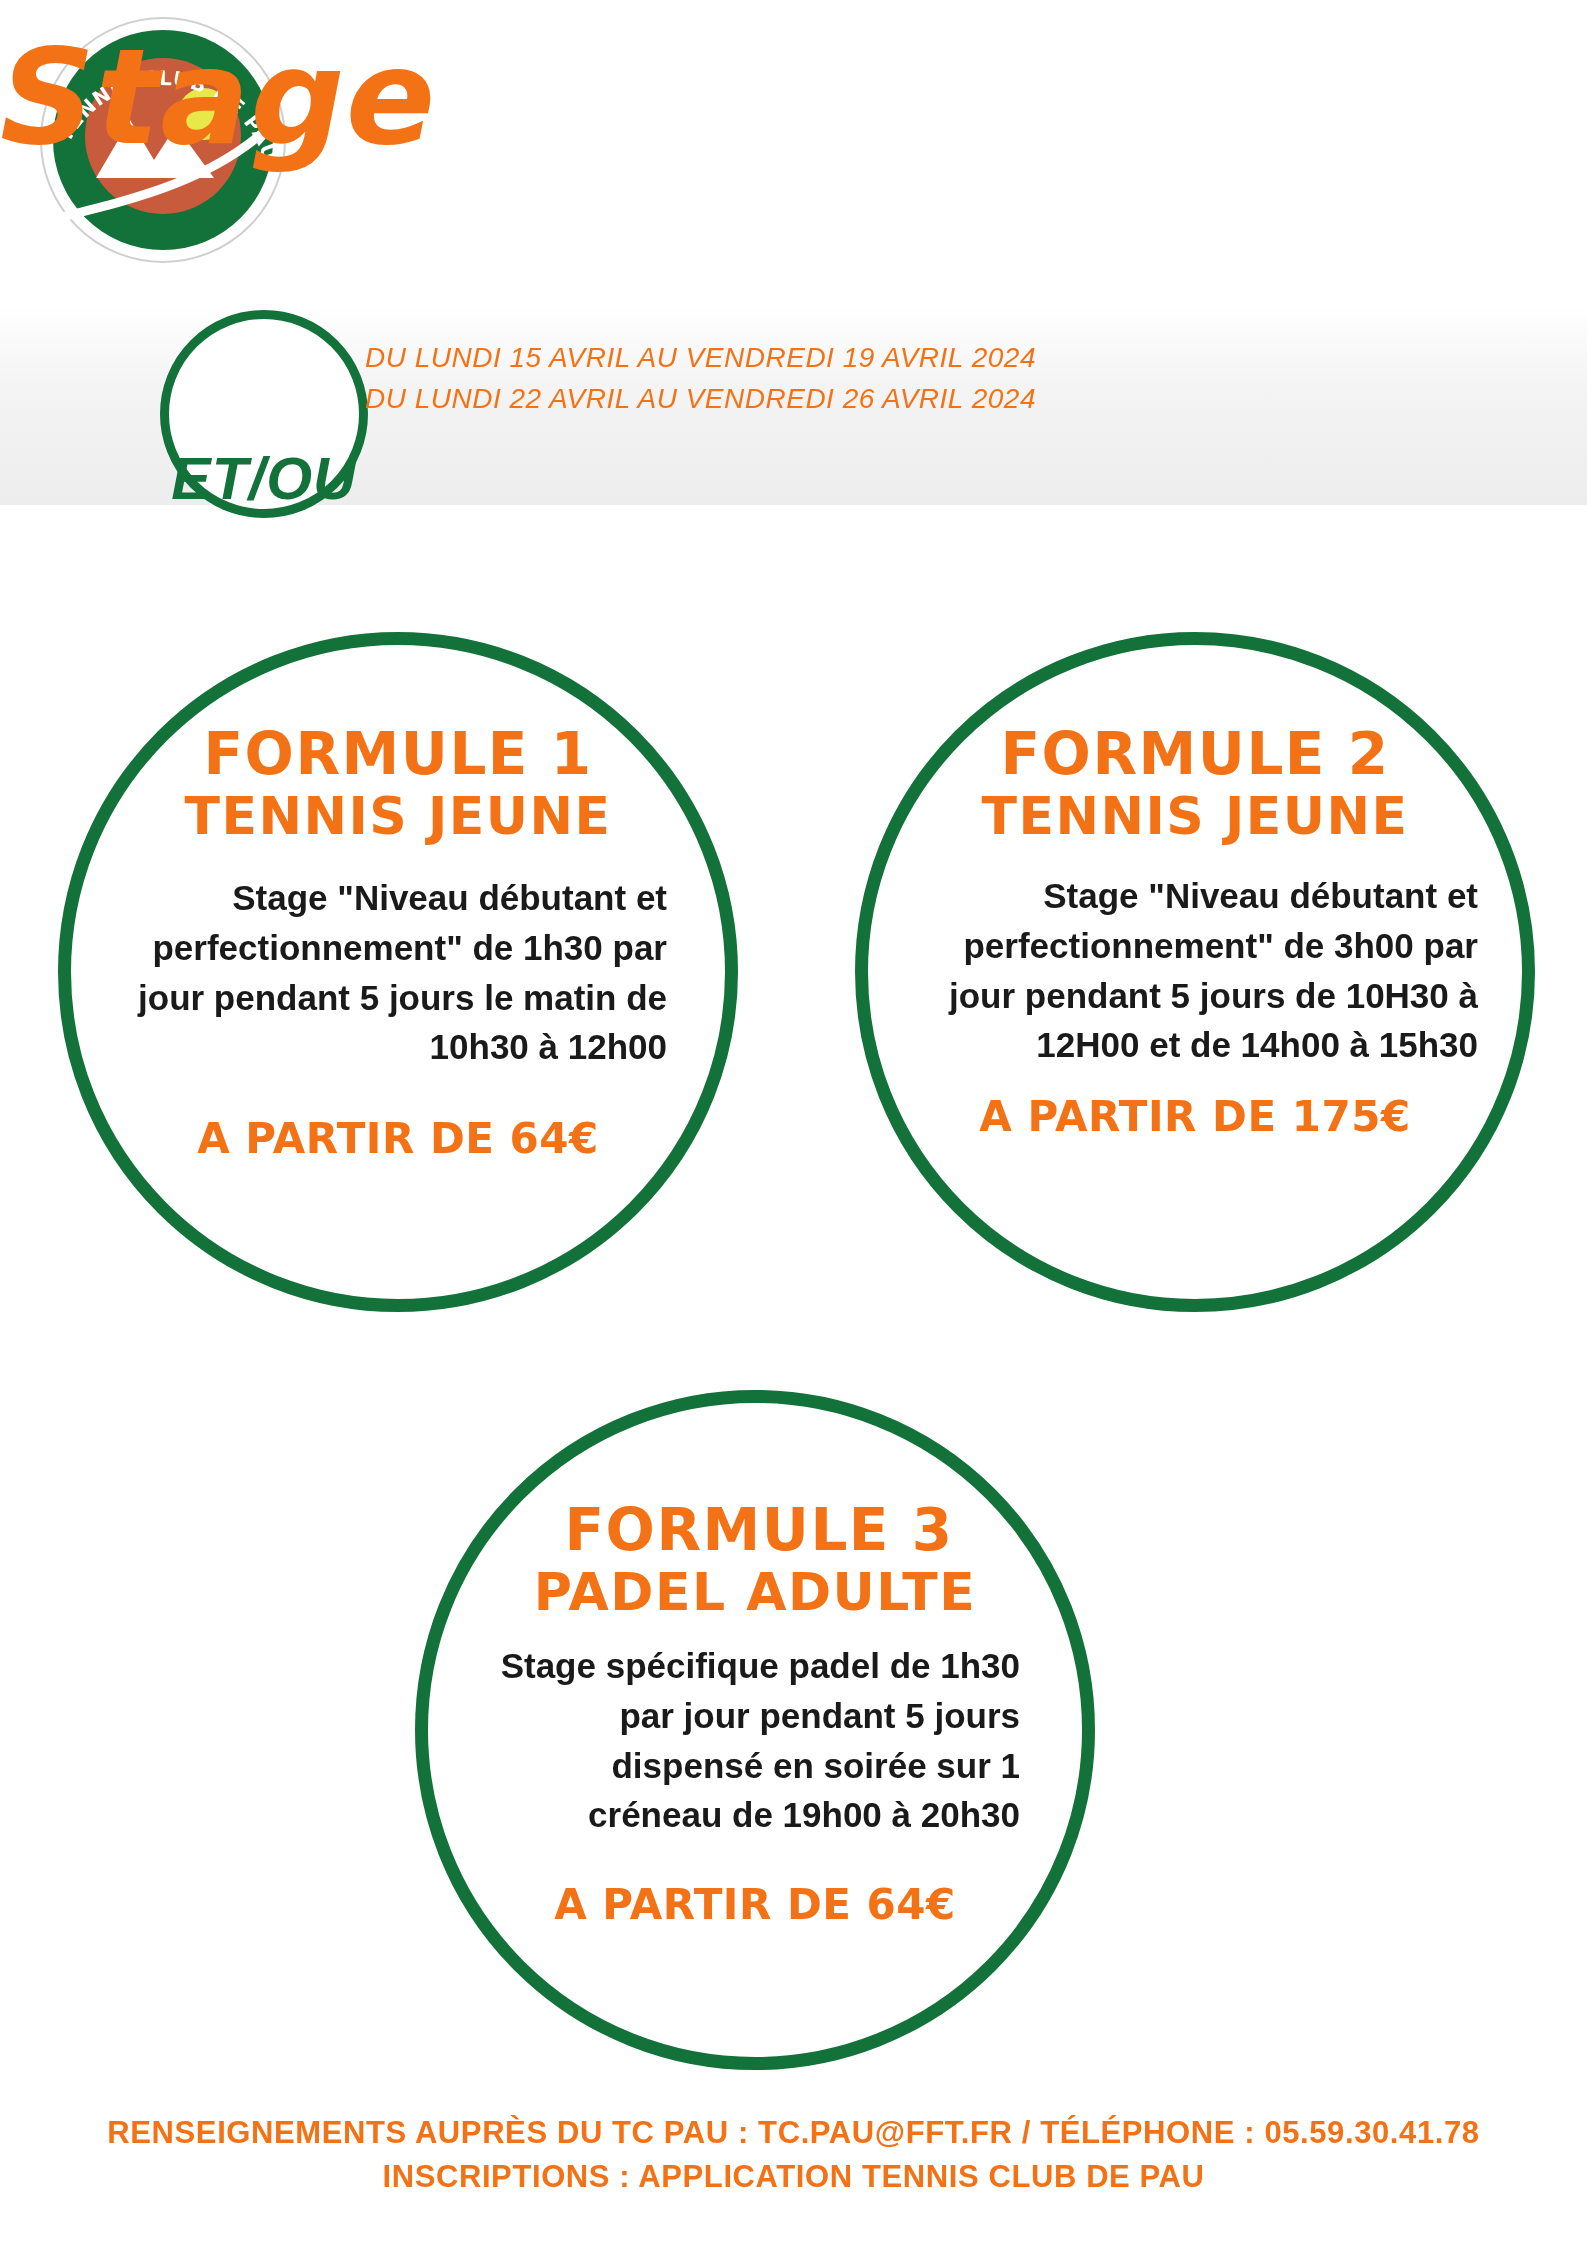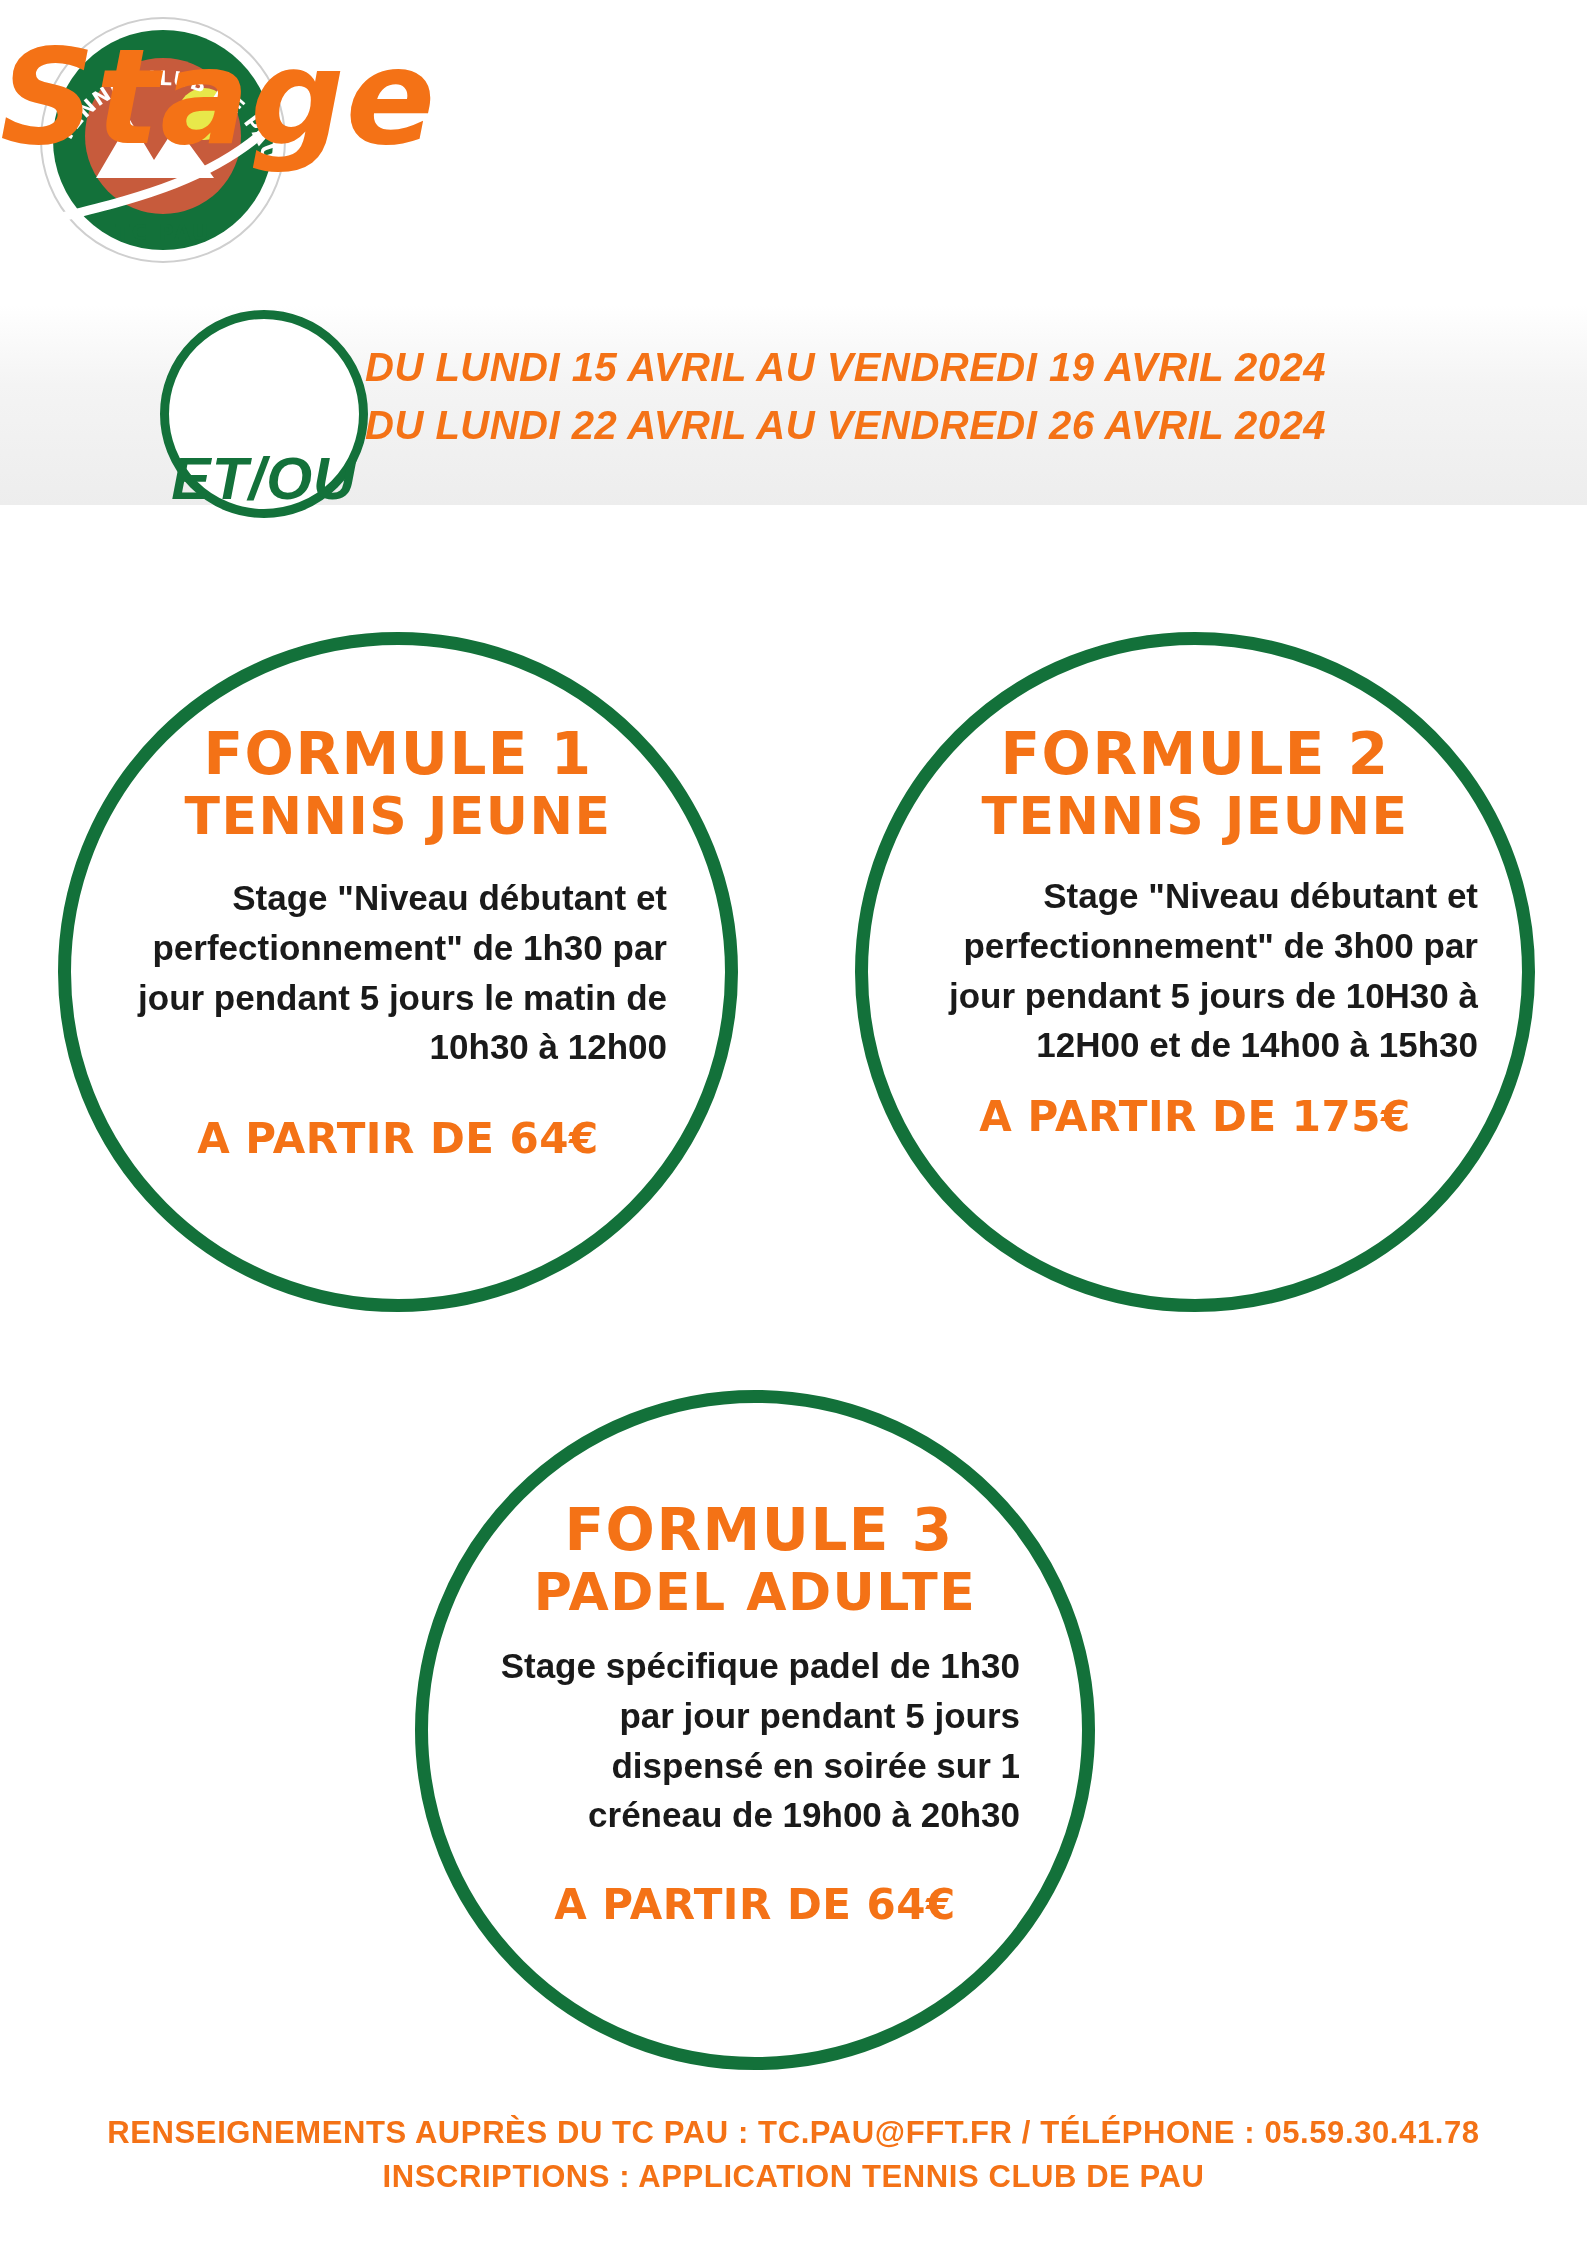--- a/index.html
+++ b/index.html
@@ -73,23 +73,23 @@
     font-style: italic;
     line-height: 1.0;
     letter-spacing: 1px;
   }
   .dates-text {
     position: absolute;
     left: 365px;
     top: 338px;
     width: 1200px;
     color: var(--orange);
-    font-weight: bold;
+    font-weight: normal;
     font-style: italic;
-    font-size: 40px;
+    font-size: 28px;
     line-height: 1.45;
     letter-spacing: 0.5px;
   }
 
   
   .circle {
     position: absolute;
     border: 13px solid var(--green);
     border-radius: 50%;
     background: #ffffff;

